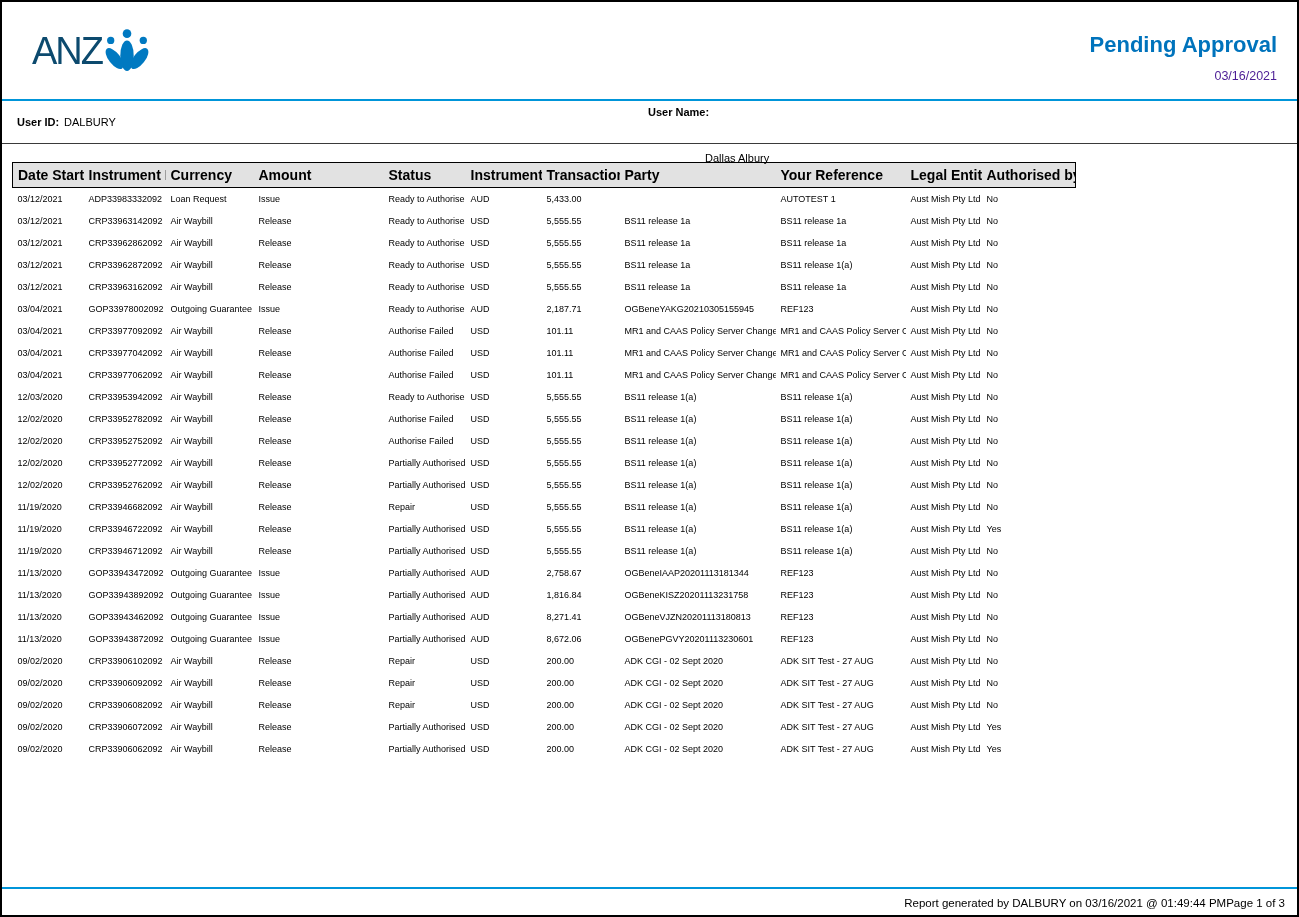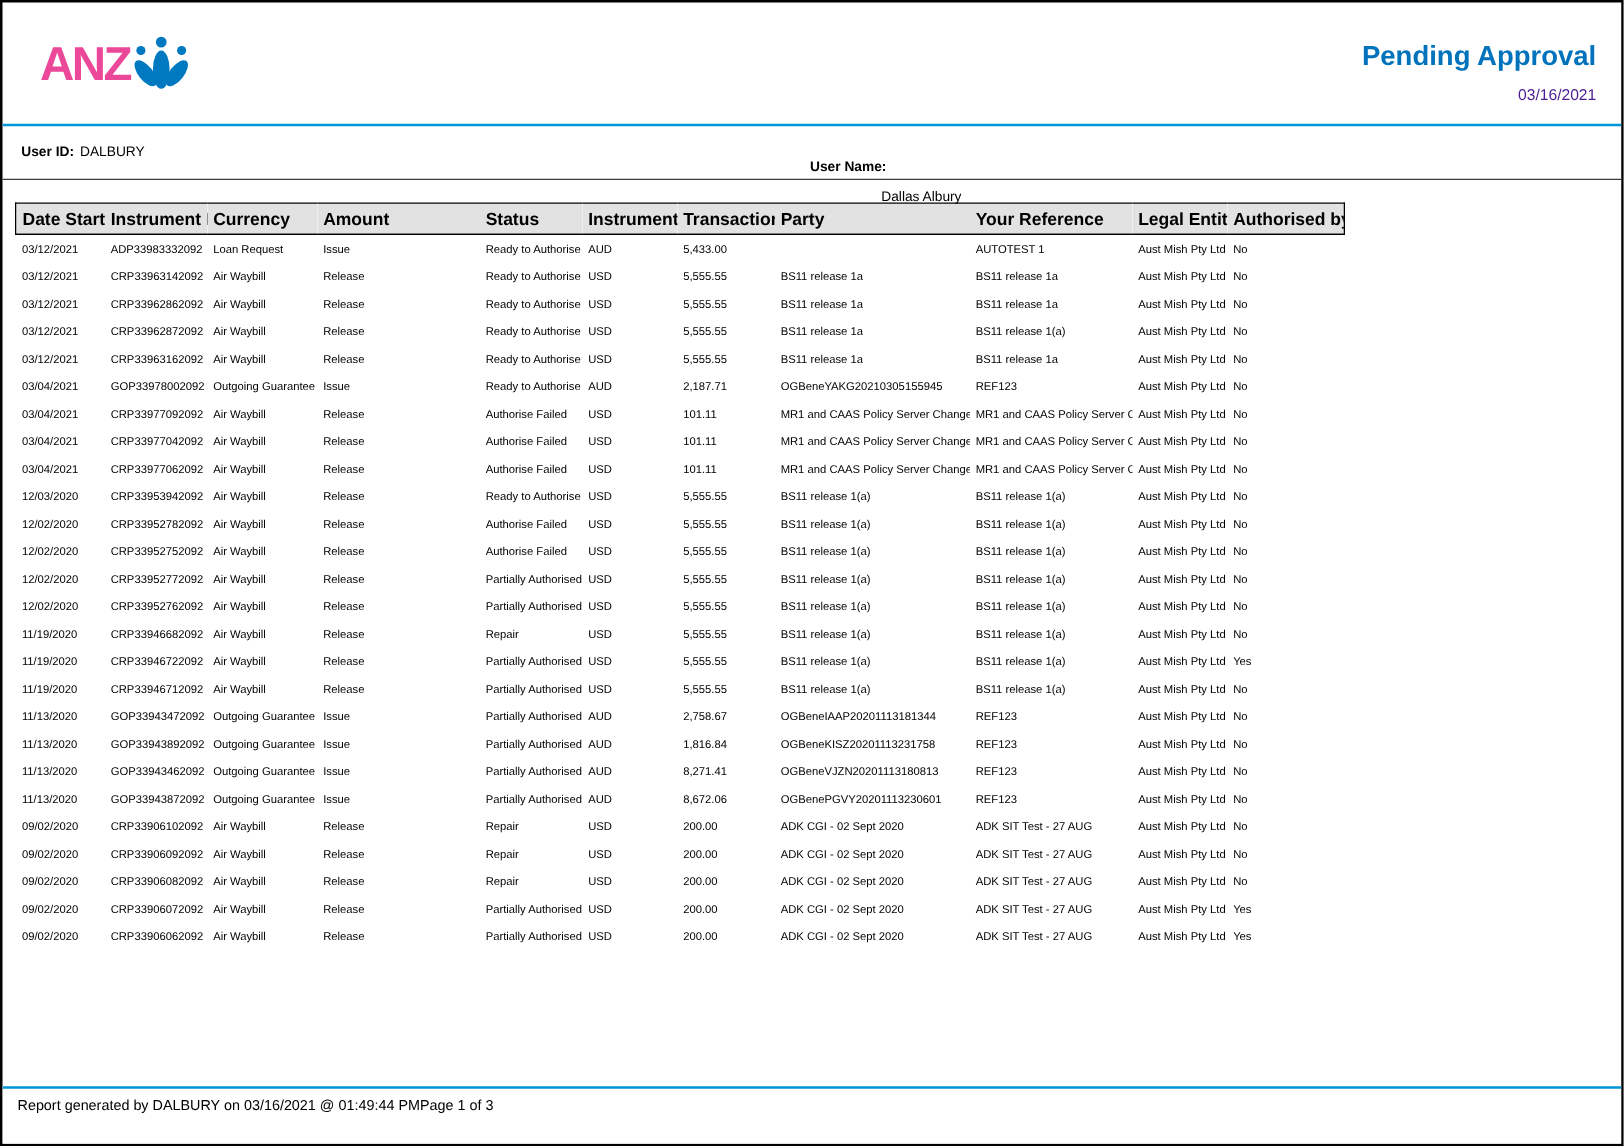--- a/index.html
+++ b/index.html
@@ -13,39 +13,39 @@
     position: relative;
     width: 1299px; height: 917px;
     background: #fff;
     border: 2px solid #000;
     overflow: hidden;
   }
   
   .header { position: relative; height: 97px; }
   .logo { position: absolute; left: 30px; top: 22px; display: flex; align-items: center; }
   .logo-text {
-    font-size: 38px; font-weight: bold; color: #ec4899;
+    font-size: 38px; font-weight: normal; color: #0c4a6e;
     letter-spacing: -2px; line-height: 1;
   }
   .logo-mark { margin-left: 2px; }
   .header-right { position: absolute; right: 20px; top: 30px; text-align: right; }
   .report-title { font-size: 22px; font-weight: bold; color: #0073BC; }
   .report-date { font-size: 12.5px; color: #4c1d95; margin-top: 11px; }
   .rule-blue { height: 2px; background: #0095D9; }
   
   .user-row {
     position: relative; height: 43px;
     border-bottom: 1px solid #3a3a3a;
     font-size: 11px;
     text-align: center;
   }
   .user-row .lbl { font-weight: bold; }
   .u-id-lbl   { position: absolute; left: 15px;  top: 15px; }
   .u-id-val   { position: absolute; left: 62px;  top: 15px; }
-  .u-name-lbl { position: absolute; left: 646px; top: 27px; }
+  .u-name-lbl { position: absolute; left: 646px; top: 5px; }
   .u-name-val { position: absolute; left: 703px; top: 15px; margin-top: 36px; }
   
   table.report {
     margin: 18px 0 0 10px;
     border-collapse: collapse;
     table-layout: fixed;
     width: 1063px;
   }
   table.report th {
     background: #E2E2E2;
@@ -59,22 +59,22 @@
   table.report td {
     font-size: 9px;
     height: 22px;
     padding: 0 2px 0 5px;
     white-space: nowrap; overflow: hidden;
     vertical-align: middle;
   }
   
   .footer { position: absolute; left: 0; right: 0; bottom: 0; background: #fff; }
   .footer .text {
-    display: flex; justify-content: flex-start;
-    padding: 8px 12px 24px 12px;
+    display: flex; justify-content: flex-end;
+    padding: 8px 12px 6px 12px;
     font-size: 11.5px;
   }
 </style>
 </head>
 <body>
 
 <div class="page">
 
   <div class="header">
     <div class="logo">

